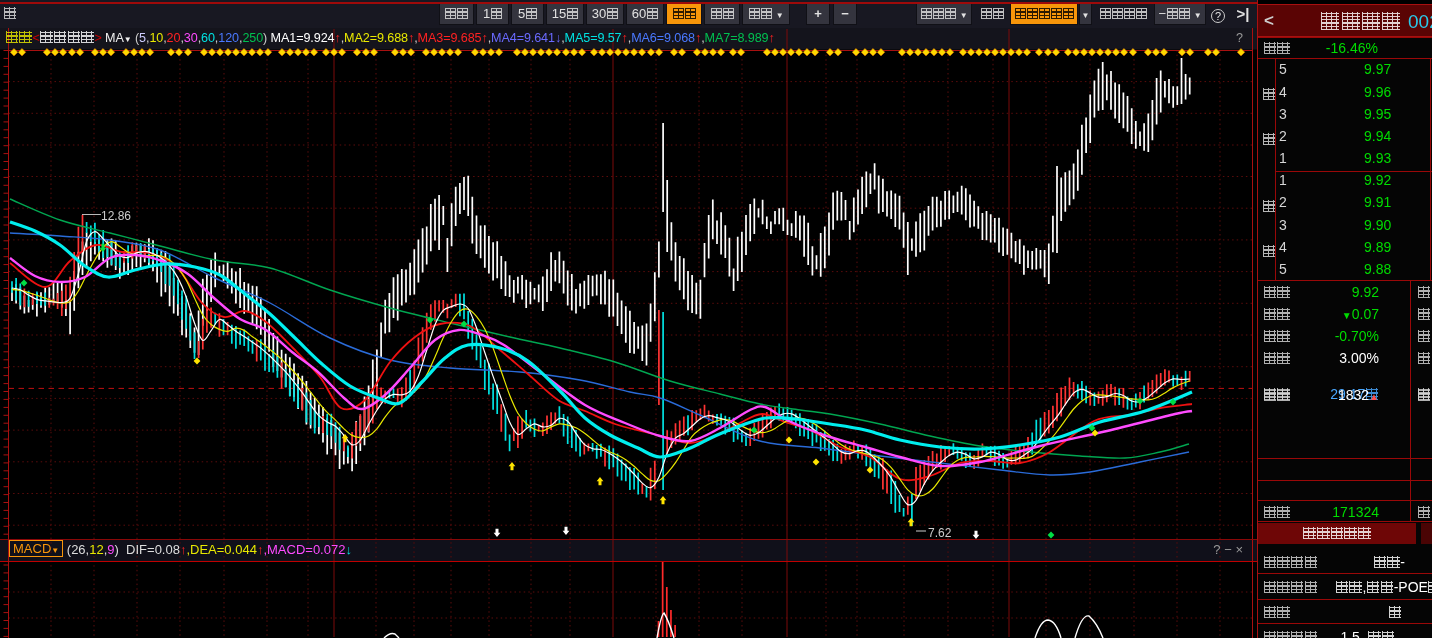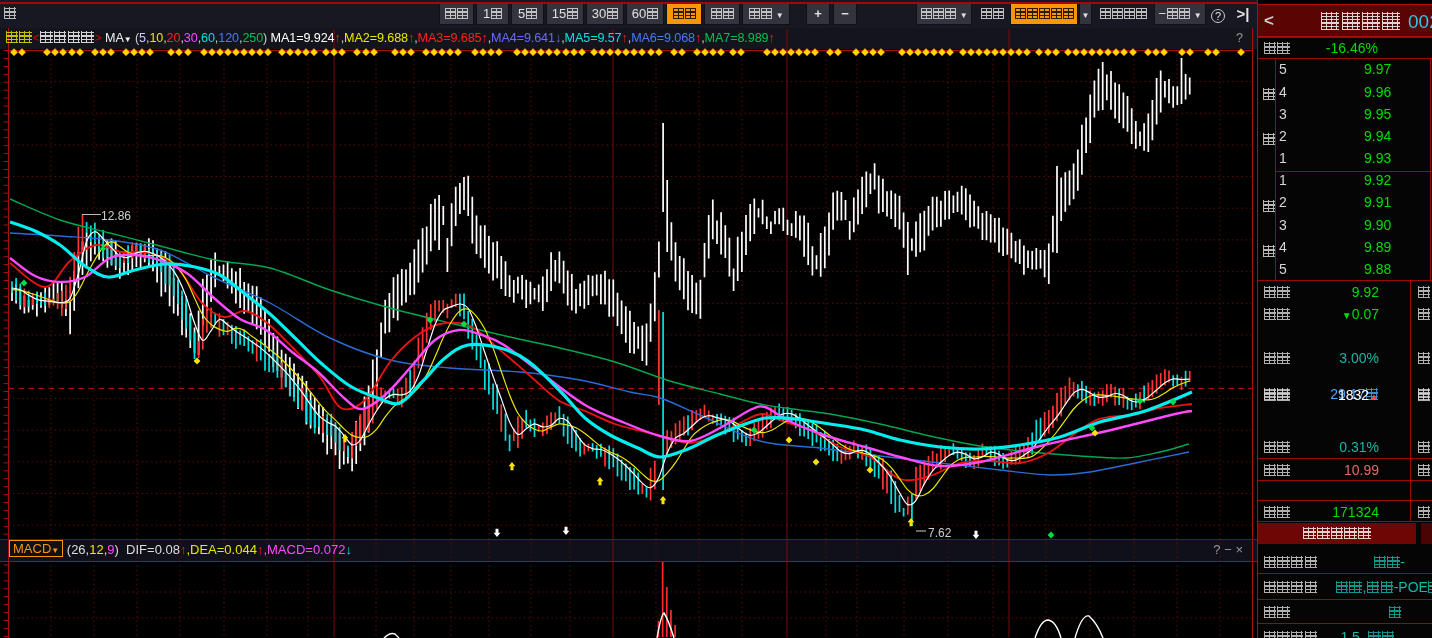--- a/index.html
+++ b/index.html
@@ -11,21 +11,21 @@
 .tb{position:absolute;top:3px;height:22px;background:#34343e;border:1px solid #101016;color:#e2e2e2;font-size:13px;line-height:20px;text-align:center}
 .tbf{position:absolute;top:3px;height:22px;color:#e2e2e2;font-size:13px;line-height:22px;text-align:center}
 .on{background:#f8960a;color:#000}
 .lbl{left:0;top:28px;width:1257px;height:21px;color:#ccc;font-size:12.6px;letter-spacing:-0.1px;line-height:20px;white-space:nowrap}
 .panel{left:1257px;top:0;width:175px;height:638px;background:#050505;border-left:1px solid #a81010;color:#d6d6d6;font-size:14px}
 .row{position:absolute;left:1px;width:146px;height:22px;line-height:22px}
 .lab{position:absolute;left:4px;top:0}
 .val{position:absolute;right:26px;top:0;text-align:right}
 .c2{position:absolute;left:158px;top:0;width:20px;overflow:hidden}
 .hline{position:absolute;left:0;width:175px;height:0;border-top:1px solid #9a0808}
-.green{color:#00dc00}.yel{color:#14b8a6}.cyn{color:#00c8c8}.blu{color:#4aa8ff}.pnk{color:#e06a6a}.wht{color:#fff}
+.green{color:#00dc00}.yel{color:#ffffff}.cyn{color:#00c8c8}.blu{color:#4aa8ff}.pnk{color:#e06a6a}.wht{color:#fff}
 .mlbl{left:0;top:539px;width:1257px;height:22px;color:#ddd;font-size:13px;line-height:22px;white-space:nowrap}
 </style></head>
 <body>
 <svg width="1432" height="638" style="position:absolute;left:0;top:0">
     <rect x="0" y="28" width="1257" height="21.5" fill="#14141c"></rect>
 <rect x="0" y="539" width="1257" height="22" fill="#10101a"></rect>
 <g stroke="#5c0c0c" stroke-width="1" stroke-dasharray="1.5 3.1">
 <line x1="51" y1="50" x2="51" y2="637"></line>
 <line x1="94" y1="50" x2="94" y2="637"></line>
 <line x1="137" y1="50" x2="137" y2="637"></line>
@@ -220,46 +220,41 @@
     <div class="row" style="top:281px">
       <span class="lab"><i class="g s13"></i><i class="g s13"></i></span>
       <span class="val green">9.92</span>
       <span class="c2"><i class="g s13"></i></span>
     </div>
     <div class="row" style="top:303px">
       <span class="lab"><i class="g s13"></i><i class="g s13"></i></span>
       <span class="val green"><span style="font-size:10px">▼</span>0.07</span>
       <span class="c2"><i class="g s13"></i></span>
     </div>
+    <div class="row" style="top:325px">
+      <span class="lab"><i class="g s13"></i><i class="g s13"></i></span>
+      <span class="val green">-0.70%</span>
+      <span class="c2"><i class="g s13"></i></span>
+    </div>
     <div class="row" style="top:347px">
       <span class="lab"><i class="g s13"></i><i class="g s13"></i></span>
       <span class="val yel">3.00%</span>
       <span class="c2"><i class="g s13"></i></span>
     </div>
     <div class="row" style="top:383px">
       <span class="lab"><i class="g s13"></i><i class="g s13"></i></span>
       <span class="val blu">29.17<i class="g s13"></i></span>
       <span class="c2"><i class="g s13"></i></span>
     </div>
     <div class="row" style="top:384px">
       <span class="lab"><i class="g s13"></i><i class="g s13"></i></span>
       <span class="val wht">1832<span style="color:#fa5050;font-size:10px">▲</span></span>
       <span class="c2"><i class="g s13"></i></span>
     </div>
-    <div class="row" style="top:436px">
-      <span class="lab"><i class="g s13"></i><i class="g s13"></i></span>
-      <span class="val yel">0.31%</span>
-      <span class="c2"><i class="g s13"></i></span>
-    </div>
     <div class="hline" style="top:458px"></div>
-    <div class="row" style="top:459px">
-      <span class="lab"><i class="g s13"></i><i class="g s13"></i></span>
-      <span class="val pnk">10.99</span>
-      <span class="c2"><i class="g s13"></i></span>
-    </div>
     <div class="hline" style="top:479.5px"></div>
     <div class="hline" style="top:500px"></div>
     <div class="row" style="top:501px">
       <span class="lab"><i class="g s13"></i><i class="g s13"></i></span>
       <span class="val green">171324</span>
       <span class="c2"><i class="g s13"></i></span>
     </div>
     <div class="hline" style="top:521px"></div>
     <div class="abs" style="left:0;top:523px;width:158px;height:21px;background:#6e0606;text-align:center;line-height:21px;color:#fff"><i class="g s13"></i><i class="g s13"></i><i class="g s13"></i><i class="g s13"></i><i class="g s13"></i></div>
     <div class="abs" style="left:163px;top:523px;width:12px;height:21px;background:#4a0404"></div>

